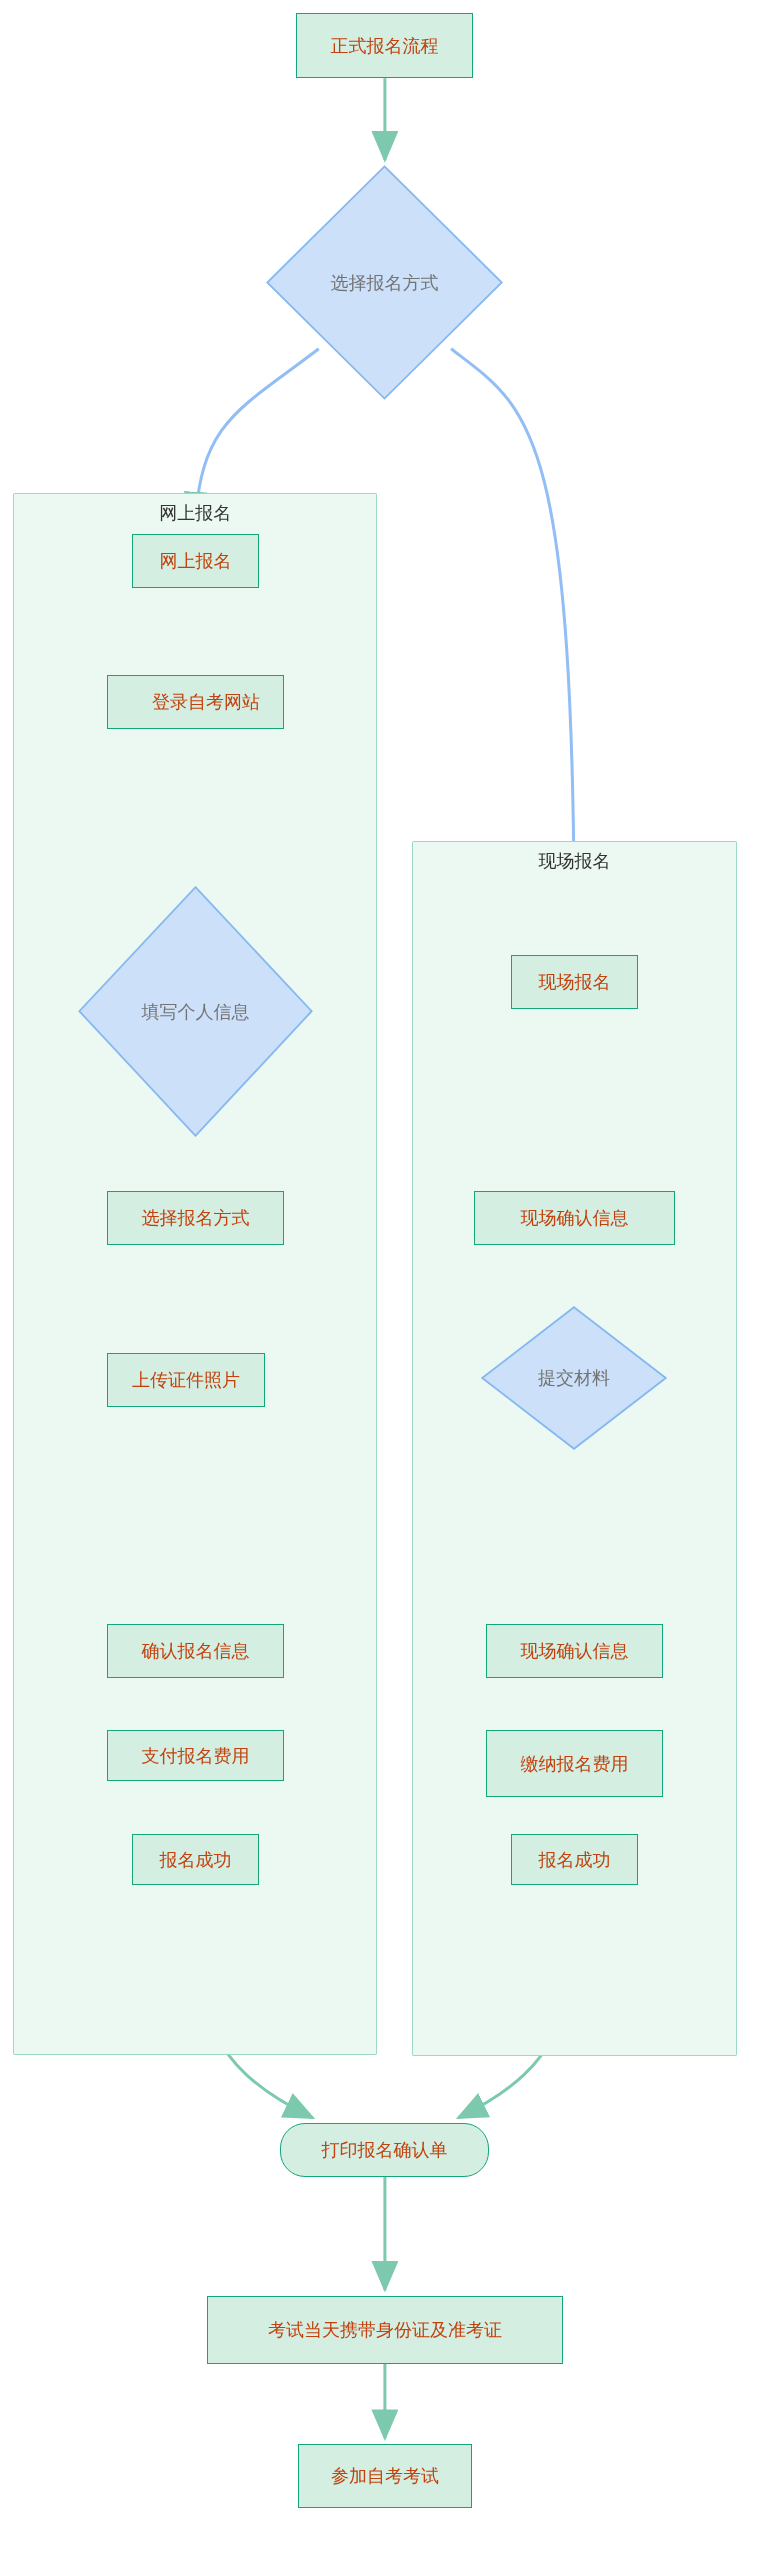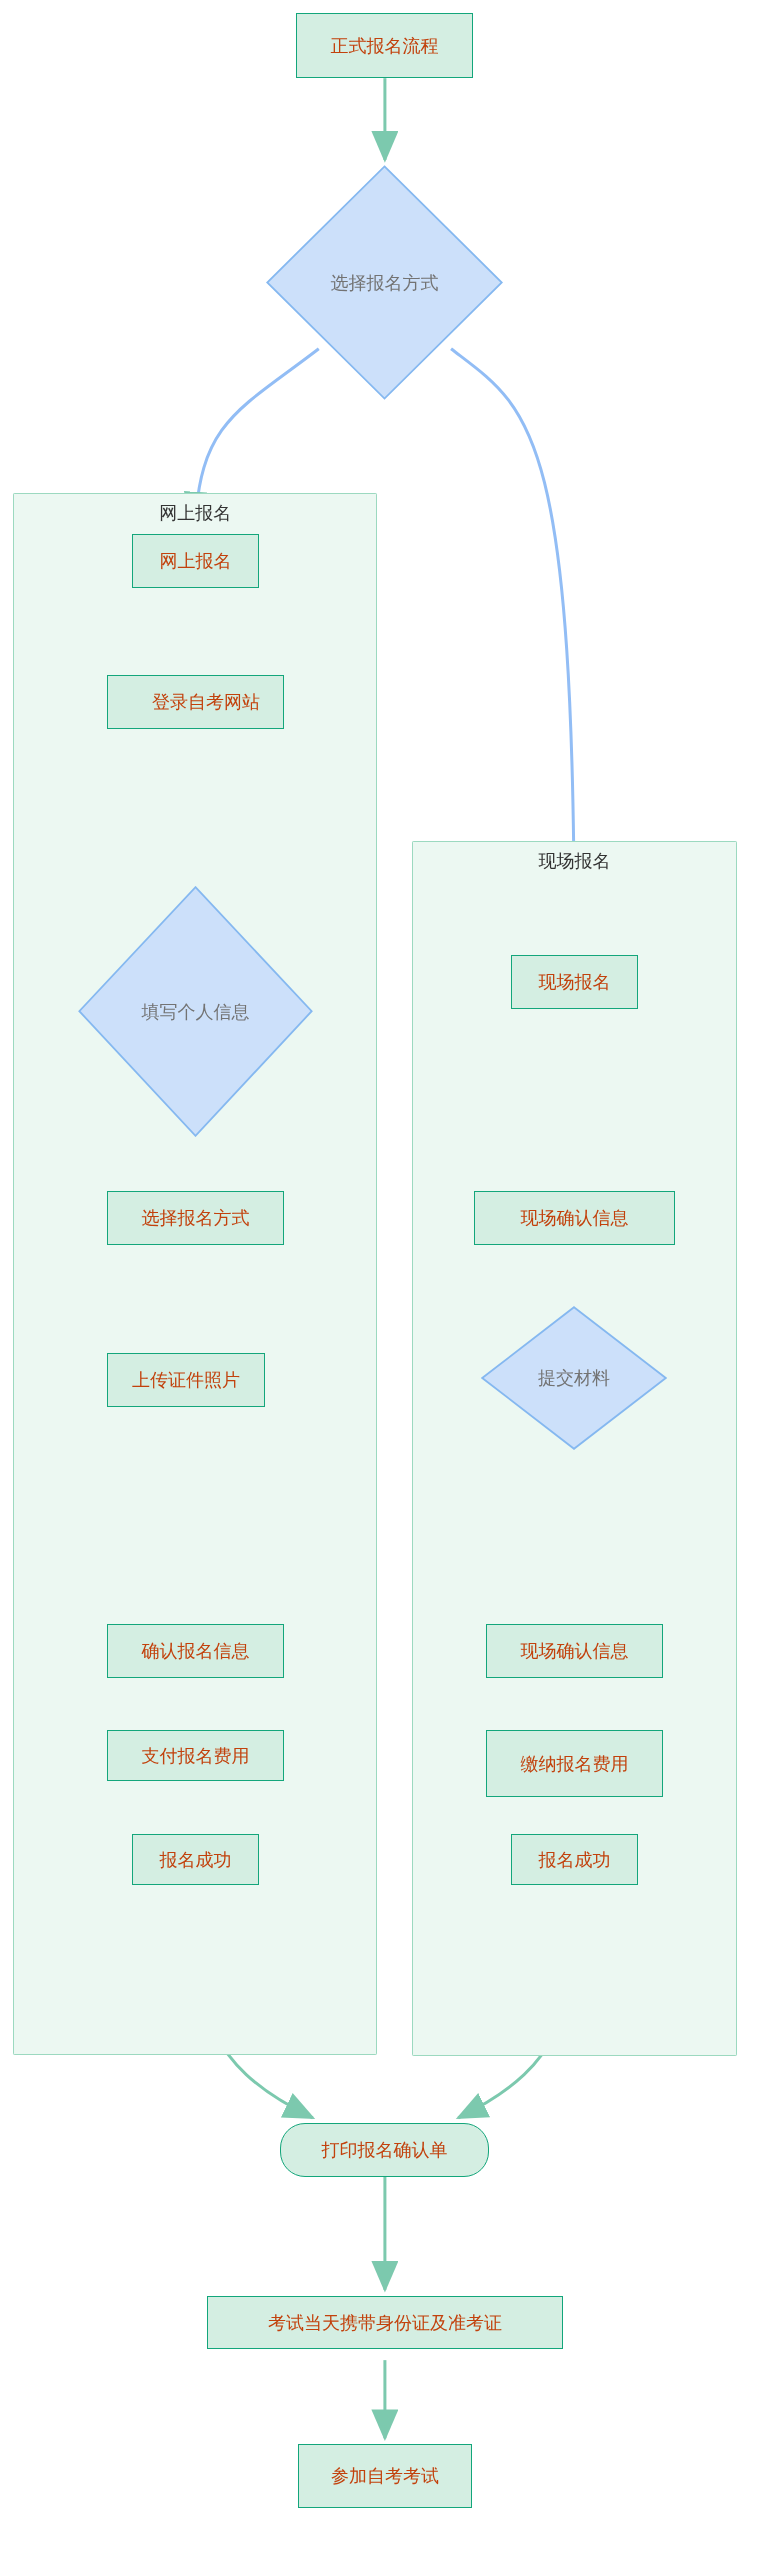--- a/index.html
+++ b/index.html
@@ -144,21 +144,21 @@
   </div>
 
   <div class="node proc-lite" style="left:511px;top:1834px;width:127px;height:51px;">
     <span>报名成功</span>
   </div>
 
   <div class="node proc-lite" style="left:280px;top:2123px;width:209px;height:54px;border-radius:25px;">
     <span>打印报名确认单</span>
   </div>
 
-  <div class="node proc-lite" style="left:207px;top:2296px;width:356px;height:53px;">
+  <div class="node proc-lite" style="left:207px;top:2296px;width:356px;height:68px;">
     <span>考试当天携带身份证及准考证</span>
   </div>
 
   <div class="node proc" style="left:298px;top:2444px;width:174px;height:64px;">
     <span>参加自考考试</span>
   </div>
 
 </div>
 
 

